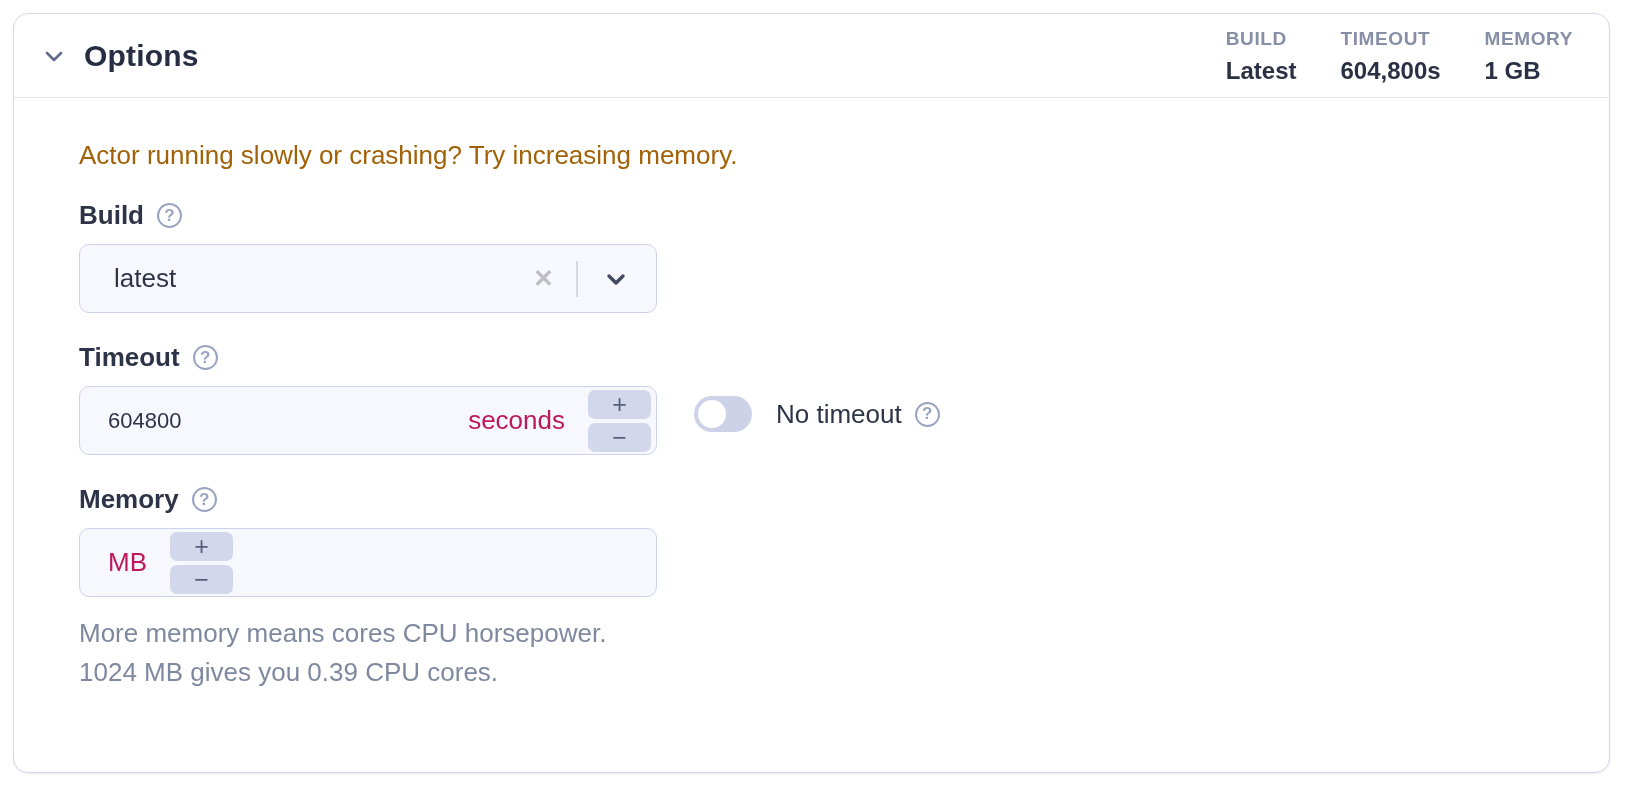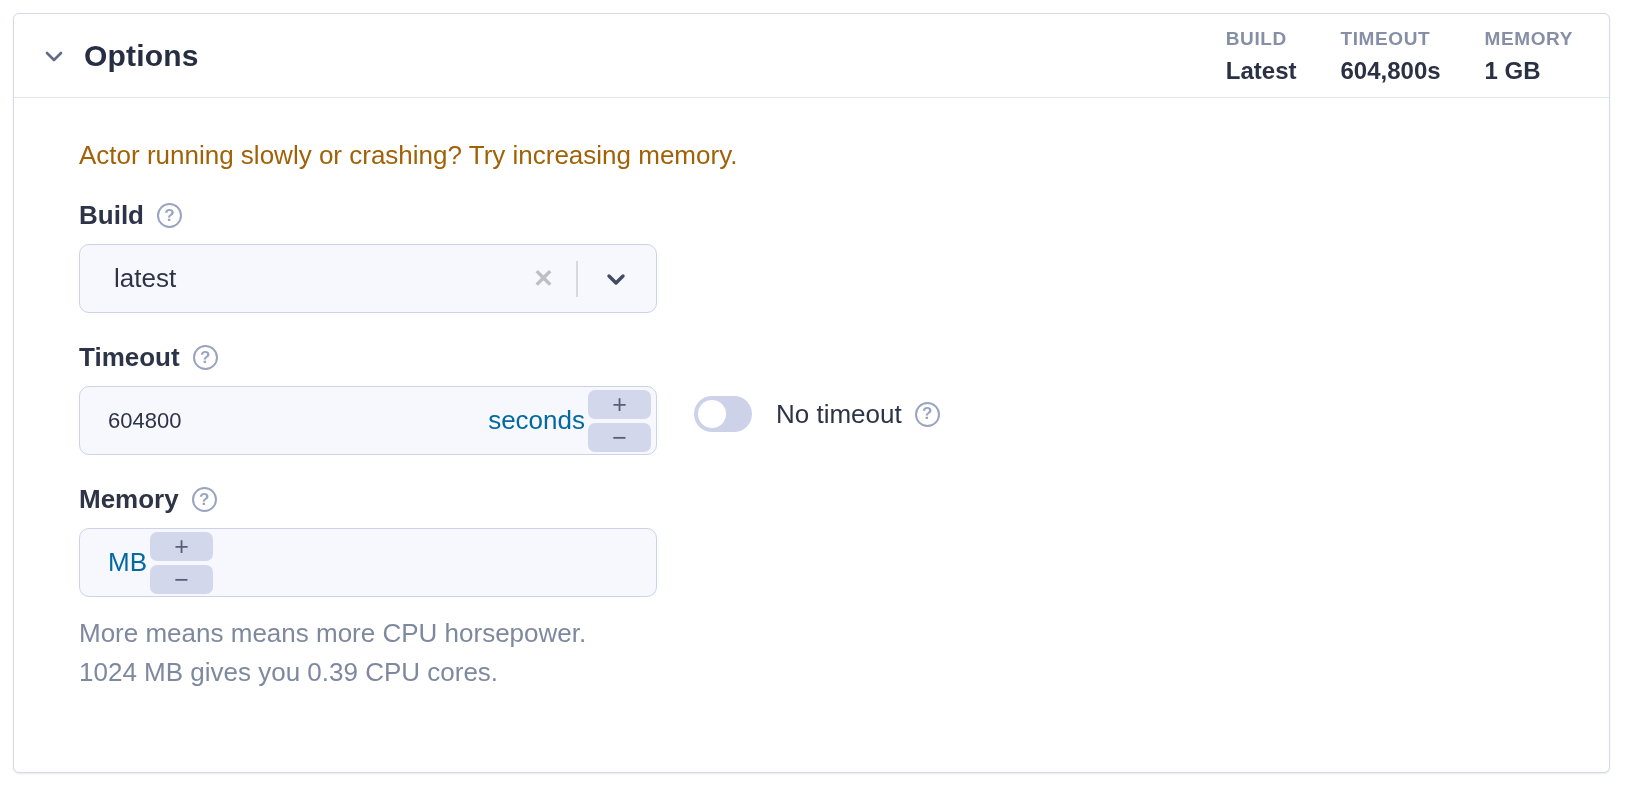--- a/index.html
+++ b/index.html
@@ -8,21 +8,21 @@
     background: #ffffff;
     font-family: "Liberation Sans", "DejaVu Sans", sans-serif;
     overflow: hidden;
   }
   .card {
     position: absolute;
     left: 13px; top: 13px;
     width: 1597px; height: 760px;
     background: #ffffff;
     border: 1px solid #d4d9ec;
-    border-radius: 6px;
+    border-radius: 15px;
     box-shadow: 0 1px 2px rgba(40, 50, 100, 0.10);
   }
   
   .card-header {
     display: flex;
     align-items: center;
     justify-content: space-between;
     height: 84px;
     padding: 0 36px 0 24px;
     border-bottom: 1px solid #e4e7f2;
@@ -129,22 +129,22 @@
     min-width: 0;
     border: none;
     background: transparent;
     outline: none;
     font-family: inherit;
     font-size: 22px;
     color: #2e3447;
   }
   .unit-suffix {
     font-size: 26px;
-    color: #0369a1;
-    margin-right: 3px;
+    color: #be185d;
+    margin-right: 23px;
     white-space: nowrap;
   }
   .stepper { display: flex; flex-direction: column; gap: 4px; }
   .stepper-btn {
     width: 63px; height: 29px;
     background: #d3d7ec;
     border: none;
     border-radius: 7px;
     color: #565e79;
     font-size: 25px;
@@ -262,18 +262,18 @@
     </div>
     <div class="input-shell num-shell">
       <span class="unit-suffix">MB</span>
       <div class="stepper">
         <button class="stepper-btn">+</button>
         <button class="stepper-btn">−</button>
       </div>
     </div>
 
     <div class="helper-text">
-      <div>More means means more CPU horsepower.</div>
+      <div>More memory means cores CPU horsepower.</div>
       <div>1024 MB gives you 0.39 CPU cores.</div>
     </div>
 
   </div>
 </div>
 
 </body></html>

